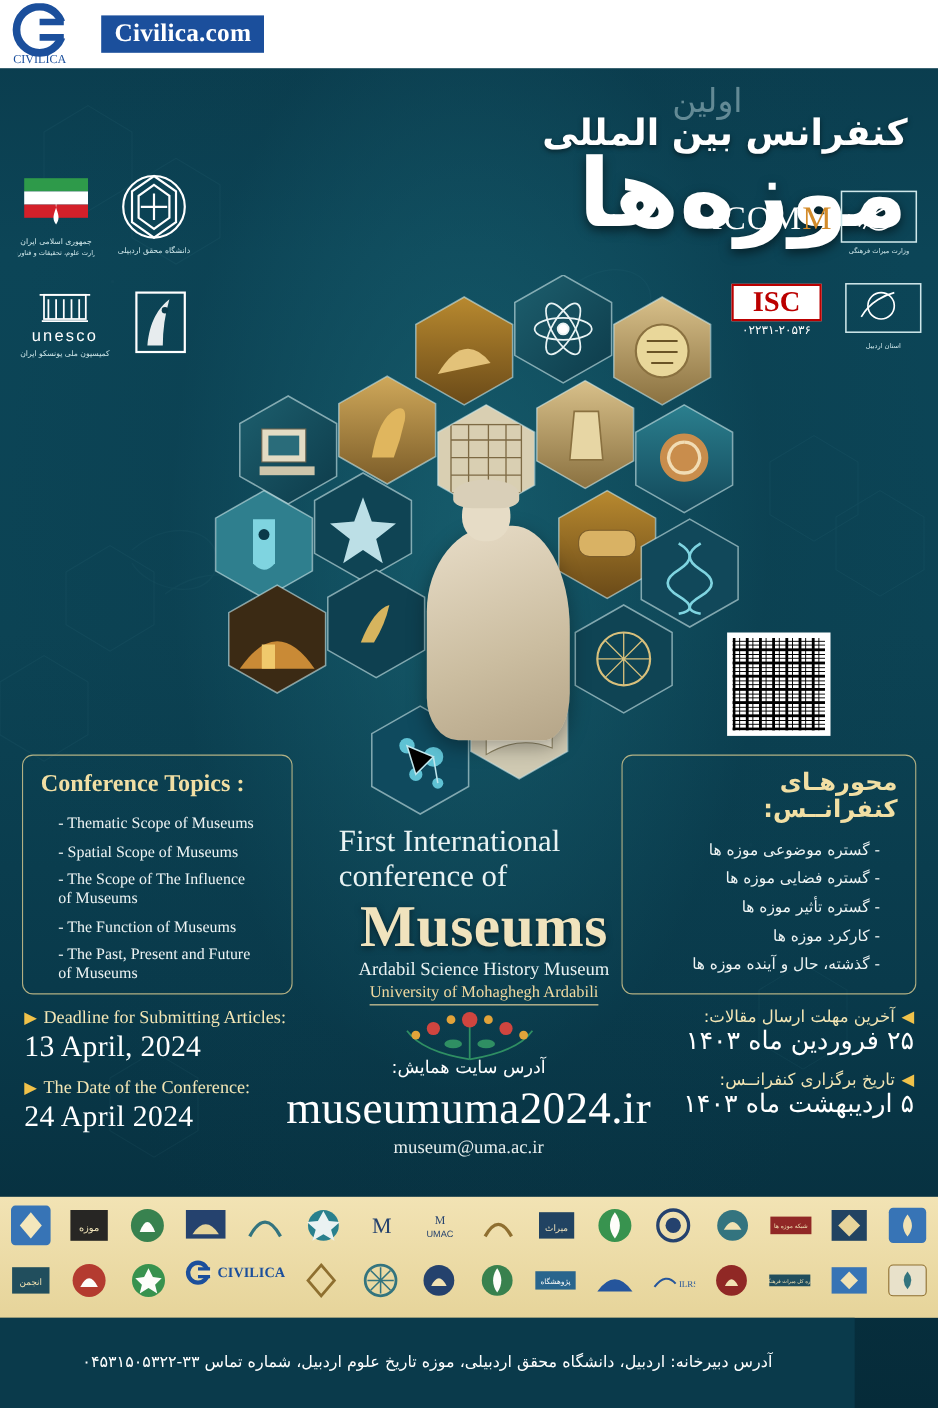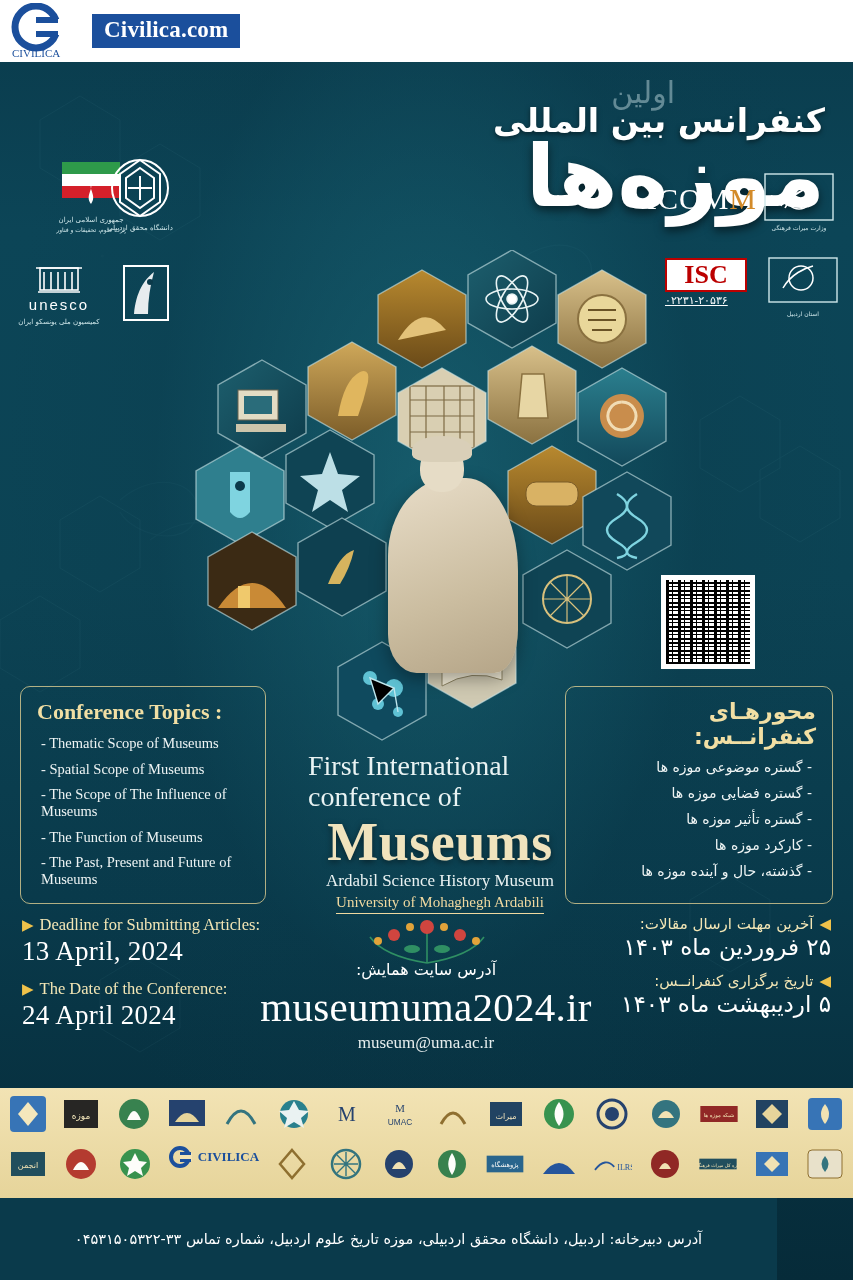--- a/index.html
+++ b/index.html
@@ -66,34 +66,34 @@
   }
   .h-big{
     font-size:86px; color:#ffffff; font-weight:bold; line-height:.95;
     margin-top:-4px;
     text-shadow:0 4px 10px rgba(0,0,0,.55);
     font-family:"DejaVu Sans", sans-serif;
   }
 
   
   .logo-box{ position:absolute; z-index:25; }
-  .logo-flag{ left:16px; top:160px; width:70px; height:78px;margin-left:40px; }
+  .logo-flag{ left:16px; top:160px; width:70px; height:78px; }
   .logo-uni { left:98px; top:152px; width:84px; height:86px; }
   .logo-unesco{ left:14px; top:262px; width:90px; height:70px; }
   .logo-ich { left:116px; top:262px; width:62px; height:70px; }
   .logo-icom{ right:112px; top:182px; width:94px; height:40px; }
   .logo-mcth{ right:18px; top:172px; width:72px; height:62px; }
   .logo-isc { right:106px; top:258px; width:82px; height:58px; }
   .logo-prov{ right:14px; top:256px; width:72px; height:66px; }
   .isc-box{
     background:#fff; border:2px solid #b00; padding:2px 4px;
     font-family:"Liberation Serif", serif; font-weight:bold;
     color:#b00; font-size:26px; line-height:1; text-align:center;
   }
-  .isc-num{ color:#fff; font-size:11px; text-align:left; margin-top:2px; direction:rtl;text-decoration:underline;}
+  .isc-num{ color:#fff; font-size:11px; text-align:center; margin-top:2px; direction:rtl;}
   .icom-text{
     color:#fff; font-family:"Liberation Serif", serif;
     font-size:30px; letter-spacing:1px;
   }
   .icom-text .m{ color:#d38b2a; }
 
   
   .collage{ position:absolute; left:178px; top:250px; width:520px; height:520px; z-index:10;}
   .scholar{
     position:absolute; left:368px; top:440px; width:170px; height:240px; z-index:14;
@@ -148,21 +148,21 @@
   .box-en{ left:20px; top:686px; width:246px; height:218px; }
   .box-fa{ right:20px; top:686px; width:268px; height:218px; direction:rtl; text-align:right;}
   .box-title{
     color:#f1dfa4; font-family:"Liberation Serif", serif; font-size:22px; font-weight:bold;
     margin-bottom:10px;
   }
   .box-title-fa{
     color:#f1dfa4; font-family:"DejaVu Sans", sans-serif; font-size:22px; font-weight:bold;
     margin-bottom:10px; letter-spacing:-1px;
   }
-  .box ul{ list-style:none; margin:4px; padding:0; }
+  .box ul{ list-style:none; margin:16px; padding:0; }
   .box-en li{
     color:#eef4f4; font-family:"Liberation Serif", serif; font-size:14.5px;
     line-height:1.15; margin-bottom:9px;
   }
   .box-fa li{
     color:#eef4f4; font-family:"DejaVu Sans", sans-serif; font-size:14px;
     line-height:1.15; margin-bottom:10px;
   }
 
   

